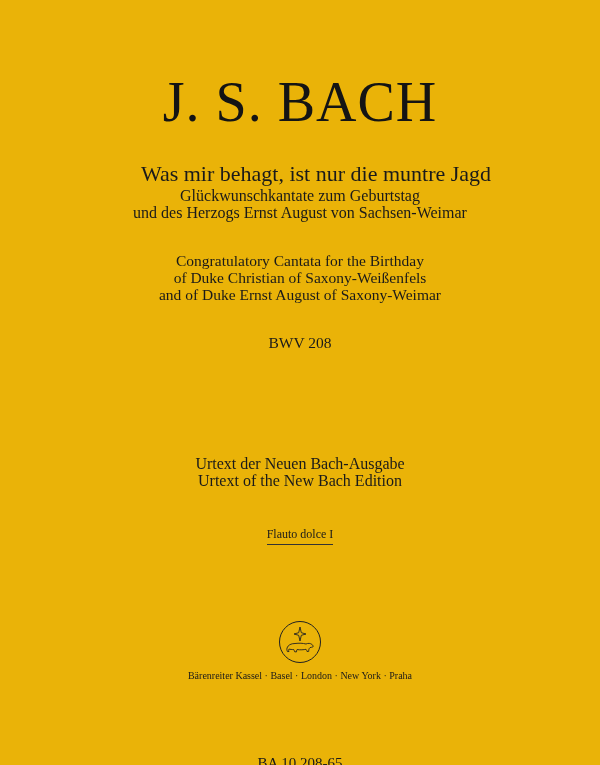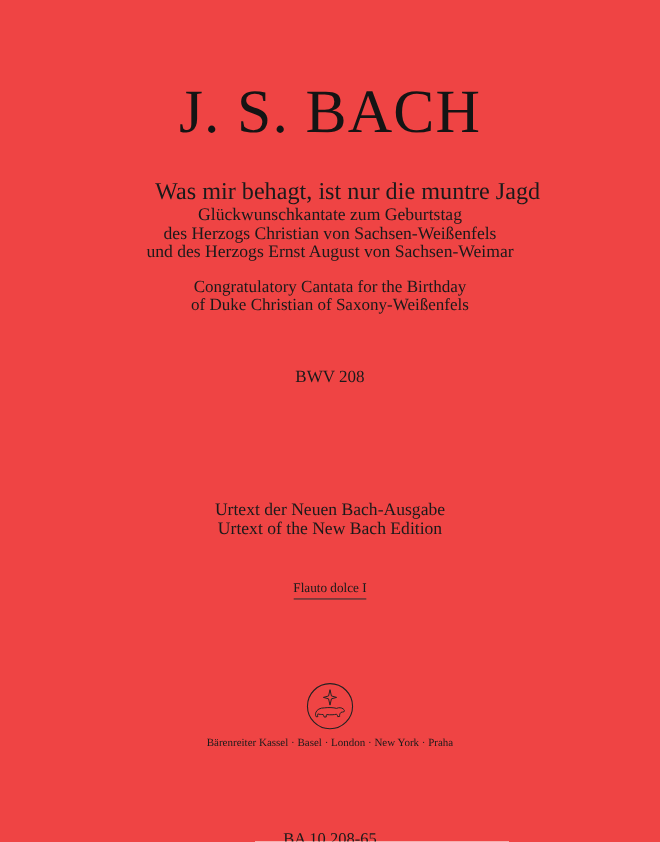--- a/index.html
+++ b/index.html
@@ -12,21 +12,21 @@
       height: 765px;
       position: relative;
       overflow: hidden;
       font-family: "Liberation Serif", "DejaVu Serif", serif;
       color: #1a1a1a;
     }
     .page {
       position: absolute;
       left: 0; top: 0;
       width: 600px; height: 765px;
-      background: #ef4444;
+      background: #eab308;
     }
     .center {
       position: absolute;
       left: 0;
       width: 600px;
       text-align: center;
       white-space: nowrap;
     }
     .composer {
       top: 70px;
@@ -95,27 +95,27 @@
 <body>
 
 <div class="page">
 
   <div class="center composer">J. S. BACH</div>
 
   <div class="center main-title">Was mir behagt, ist nur die muntre Jagd</div>
 
   <div class="center sub-de">
     <span class="line">Glückwunschkantate zum Geburtstag</span>
-    <span class="line">des Herzogs Christian von Sachsen-Weißenfels</span>
     <span class="line">und des Herzogs Ernst August von Sachsen-Weimar</span>
   </div>
 
   <div class="center sub-en">
     <span class="line">Congratulatory Cantata for the Birthday</span>
     <span class="line">of Duke Christian of Saxony-Weißenfels</span>
+    <span class="line">and of Duke Ernst August of Saxony-Weimar</span>
   </div>
 
   <div class="center bwv">BWV 208</div>
 
   <div class="center urtext">
     <span class="line">Urtext der Neuen Bach-Ausgabe</span>
     <span class="line">Urtext of the New Bach Edition</span>
   </div>
 
   <div class="center instrument">

